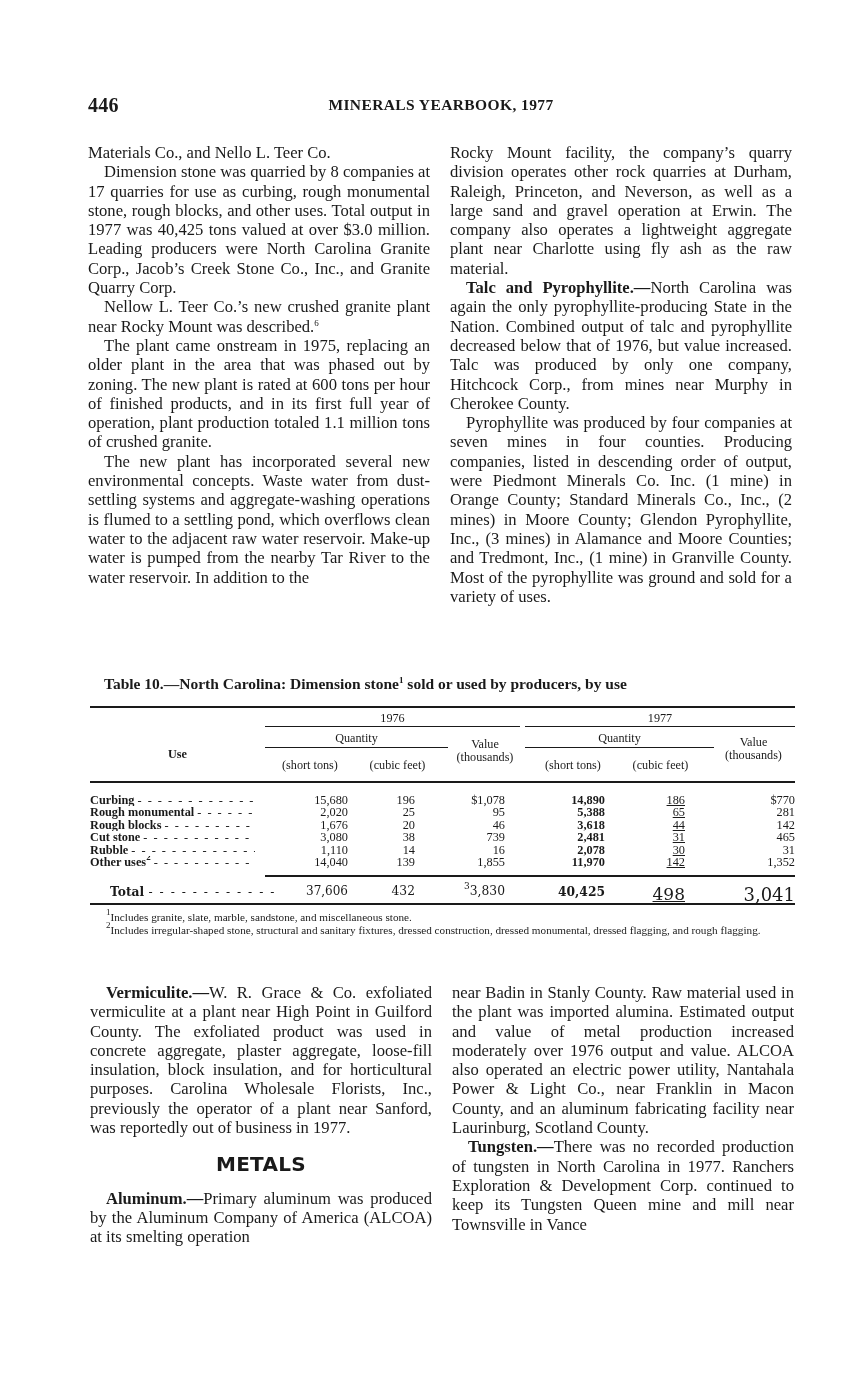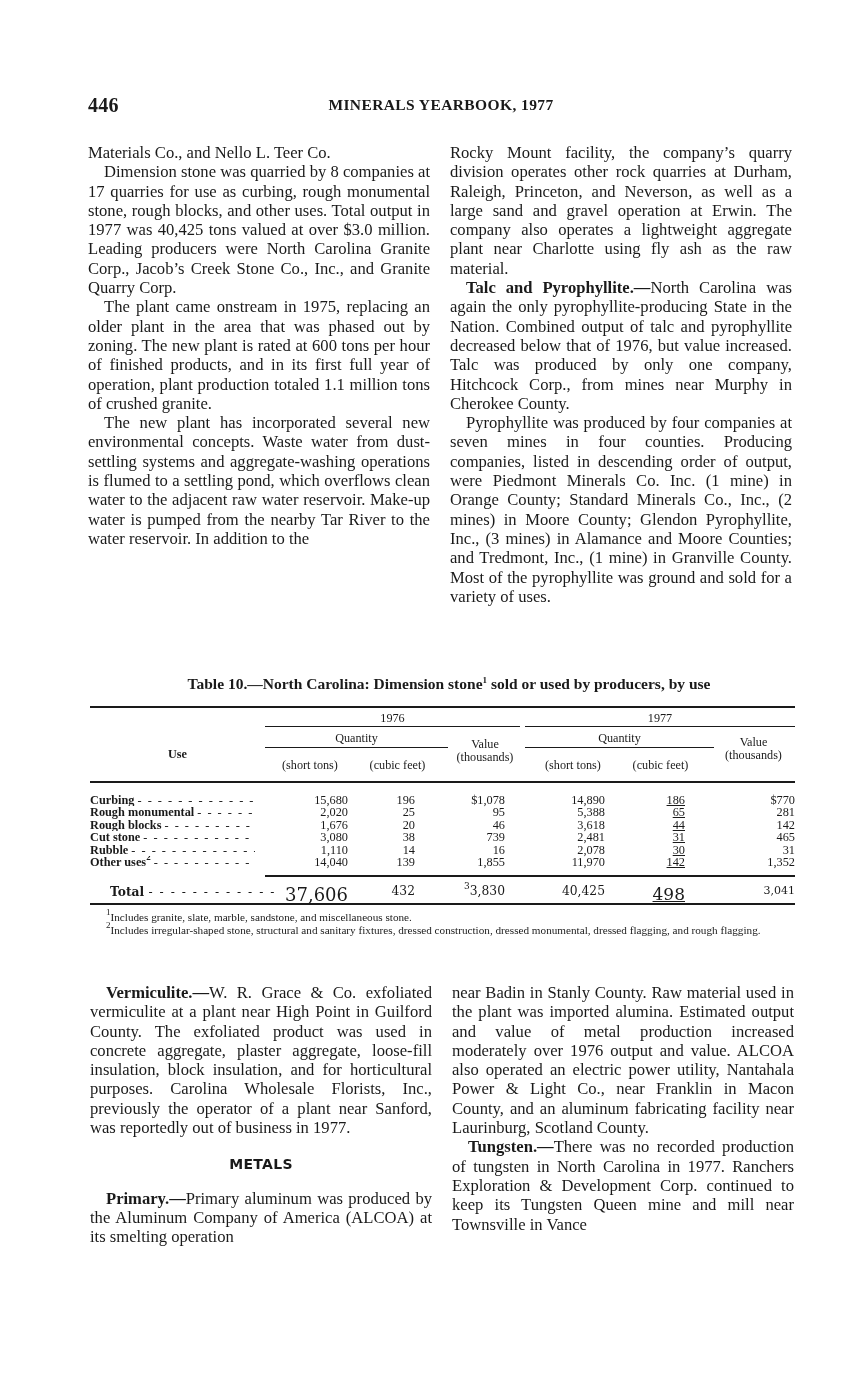--- a/index.html
+++ b/index.html
@@ -13,54 +13,55 @@
   .running-title { position: absolute; left: 0; right: 0; top: 2px; text-align: center; font-family: "Liberation Serif", serif; font-weight: bold; font-size: 15.5px; letter-spacing: 0.4px; }
 
   .col { position: absolute; width: 342px; font-family: "Liberation Serif", serif; font-size: 16.6px; line-height: 19.3px; text-align: justify; }
   .col p { margin: 0; text-indent: 0; }
   .col p.ind { text-indent: 16px; }
   .col .run { font-weight: bold; }
   .col.left-top { left: 88px; top: 143px; }
   .col.right-top { left: 450px; top: 143px; }
   .col.left-bottom { left: 90px; top: 983px; }
   .col.right-bottom { left: 452px; top: 983px; }
-  .section-heading { text-align: center !important; font-family: "DejaVu Sans", "Liberation Sans", sans-serif; font-weight: bold; font-size: 14px; margin: 18px 0 14px 0 !important; letter-spacing: 0.3px; text-indent: 0 !important; }
+  .section-heading { text-align: center !important; font-family: "DejaVu Sans", "Liberation Sans", sans-serif; font-weight: bold; font-size: 20px; margin: 18px 0 14px 0 !important; letter-spacing: 0.3px; text-indent: 0 !important; }
   sup { font-size: 9px; line-height: 0; vertical-align: 6px; }
 
-  .table-title { position: absolute; top: 675px; left: 96px; width: 706px; text-align: center; font-family: "Liberation Serif", serif; font-weight: bold; font-size: 15.5px; }
+  .table-title { position: absolute; top: 675px; left: 104px; width: 706px; font-family: "Liberation Serif", serif; font-weight: bold; font-size: 15.5px; }
   .table-wrap { position: absolute; top: 706px; left: 90px; width: 705px; }
   .rule { position: absolute; background: #1a1a1a; }
   .hdr { position: absolute; font-family: "Liberation Serif", serif; font-size: 12.2px; text-align: center; white-space: nowrap; }
   .hdr.bold { font-weight: bold; }
   .tbody { position: absolute; left: 0; top: 88px; width: 705px; font-family: "Liberation Serif", serif; font-size: 12.3px; line-height: 12.4px; }
   .trow { position: relative; height: 12.4px; }
   .cell { position: absolute; top: 0; white-space: nowrap; }
   .cell.use { left: 0; width: 165px; font-weight: bold; overflow: hidden; }
   .cell.num { text-align: right; }
   .c1 { right: 447px; } .c2 { right: 380px; } .c3 { right: 290px; }
-  .c4 { right: 190px; } .c5 { right: 110px; text-decoration: underline; } .c6 { right: 0px; }
+  .c4 { right: 190px; font-weight: bold; } .c5 { right: 110px; text-decoration: underline; } .c6 { right: 0px; }
   .dots { letter-spacing: 1.5px; font-weight: normal; }
   .total-row { position: absolute; left: 0; top: 102px; width: 705px; height: 14px; }
   .total-row .use { left: 20px; }
 
   .footnotes { position: absolute; top: 911px; left: 94px; width: 712px; font-family: "Liberation Serif", serif; font-size: 11.2px; line-height: 12.6px; }
   .footnotes p { margin: 0; }
   .footnotes p.ind { text-indent: 12px; }
 </style>
 </head>
 <body>
 
 <div class="page-header">
   <span class="page-number">446</span>
   <div class="running-title">MINERALS YEARBOOK, 1977</div>
 </div>
 
 <div class="col left-top">
   <p>Materials Co., and Nello L. Teer Co.</p>
   <p class="ind">Dimension stone was quarried by 8 companies at 17 quarries for use as curbing, rough monumental stone, rough blocks, and other uses. Total output in 1977 was 40,425 tons valued at over $3.0 million. Leading producers were North Carolina Granite Corp., Jacob’s Creek Stone Co., Inc., and Granite Quarry Corp.</p>
+  <p class="ind"><span>Nellow L. Teer Co.’s new crushed granite plant near Rocky Mount was described.</span><sup>6</sup></p>
   <p class="ind">The plant came onstream in 1975, replacing an older plant in the area that was phased out by zoning. The new plant is rated at 600 tons per hour of finished products, and in its first full year of operation, plant production totaled 1.1 million tons of crushed granite.</p>
   <p class="ind">The new plant has incorporated several new environmental concepts. Waste water from dust-settling systems and aggregate-washing operations is flumed to a settling pond, which overflows clean water to the adjacent raw water reservoir. Make-up water is pumped from the nearby Tar River to the water reservoir. In addition to the</p>
 </div>
 
 <div class="col right-top">
   <p>Rocky Mount facility, the company’s quarry division operates other rock quarries at Durham, Raleigh, Princeton, and Neverson, as well as a large sand and gravel operation at Erwin. The company also operates a lightweight aggregate plant near Charlotte using fly ash as the raw material.</p>
   <p class="ind"><span class="run">Talc and Pyrophyllite.—</span><span>North Carolina was again the only pyrophyllite-producing State in the Nation. Combined output of talc and pyrophyllite decreased below that of 1976, but value increased. Talc was produced by only one company, Hitchcock Corp., from mines near Murphy in Cherokee County.</span></p>
   <p class="ind">Pyrophyllite was produced by four companies at seven mines in four counties. Producing companies, listed in descending order of output, were Piedmont Minerals Co. Inc. (1 mine) in Orange County; Standard Minerals Co., Inc., (2 mines) in Moore County; Glendon Pyrophyllite, Inc., (3 mines) in Alamance and Moore Counties; and Tredmont, Inc., (1 mine) in Granville County. Most of the pyrophyllite was ground and sold for a variety of uses.</p>
 </div>
 
@@ -143,38 +144,38 @@
       <div class="cell num c4">11,970</div>
       <div class="cell num c5">142</div>
       <div class="cell num c6">1,352</div>
     </div>
   </div>
 
   <div class="rule" style="left:175px;top:169px;width:530px;height:1.5px;"></div>
 
   <div class="total-row" style="top:178px;">
     <div class="cell use" style="left:20px;font-size:12.3px;"><span>Total</span> <span class="dots">- - - - - - - - - - - - - - - -</span></div>
-    <div class="cell num c1" style="font-size:18px;margin-left:12px;">37,606</div>
+    <div class="cell num c1" style="font-size:12px;margin-left:12px;">37,606</div>
     <div class="cell num c2" style="font-size:12.3px;">432</div>
     <div class="cell num c3" style="font-size:12.3px;"><sup>3</sup><span>3,830</span></div>
     <div class="cell num c4" style="font-size:12.3px;">40,425</div>
     <div class="cell num c5" style="font-size:17px;">498</div>
-    <div class="cell num c6" style="font-size:11px;">3,041</div>
+    <div class="cell num c6" style="font-size:18px;">3,041</div>
   </div>
 
   <div class="rule" style="left:0;top:197px;width:705px;height:2px;"></div>
 </div>
 
 <div class="footnotes">
   <p class="ind"><sup>1</sup><span>Includes granite, slate, marble, sandstone, and miscellaneous stone.</span></p>
   <p class="ind"><sup>2</sup><span>Includes irregular-shaped stone, structural and sanitary fixtures, dressed construction, dressed monumental, dressed flagging, and rough flagging.</span></p>
 </div>
 
 <div class="col left-bottom">
   <p class="ind"><span class="run">Vermiculite.—</span><span>W. R. Grace &amp; Co. exfoliated vermiculite at a plant near High Point in Guilford County. The exfoliated product was used in concrete aggregate, plaster aggregate, loose-fill insulation, block insulation, and for horticultural purposes. Carolina Wholesale Florists, Inc., previously the operator of a plant near Sanford, was reportedly out of business in 1977.</span></p>
   <p class="section-heading">METALS</p>
-  <p class="ind"><span class="run">Primary.—</span><span>Primary aluminum was produced by the Aluminum Company of America (ALCOA) at its smelting operation</span></p>
+  <p class="ind"><span class="run">Aluminum.—</span><span>Primary aluminum was produced by the Aluminum Company of America (ALCOA) at its smelting operation</span></p>
 </div>
 
 <div class="col right-bottom">
   <p>near Badin in Stanly County. Raw material used in the plant was imported alumina. Estimated output and value of metal production increased moderately over 1976 output and value. ALCOA also operated an electric power utility, Nantahala Power &amp; Light Co., near Franklin in Macon County, and an aluminum fabricating facility near Laurinburg, Scotland County.</p>
   <p class="ind"><span class="run">Tungsten.—</span><span>There was no recorded production of tungsten in North Carolina in 1977. Ranchers Exploration &amp; Development Corp. continued to keep its Tungsten Queen mine and mill near Townsville in Vance</span></p>
 </div>
 
 </body></html>

